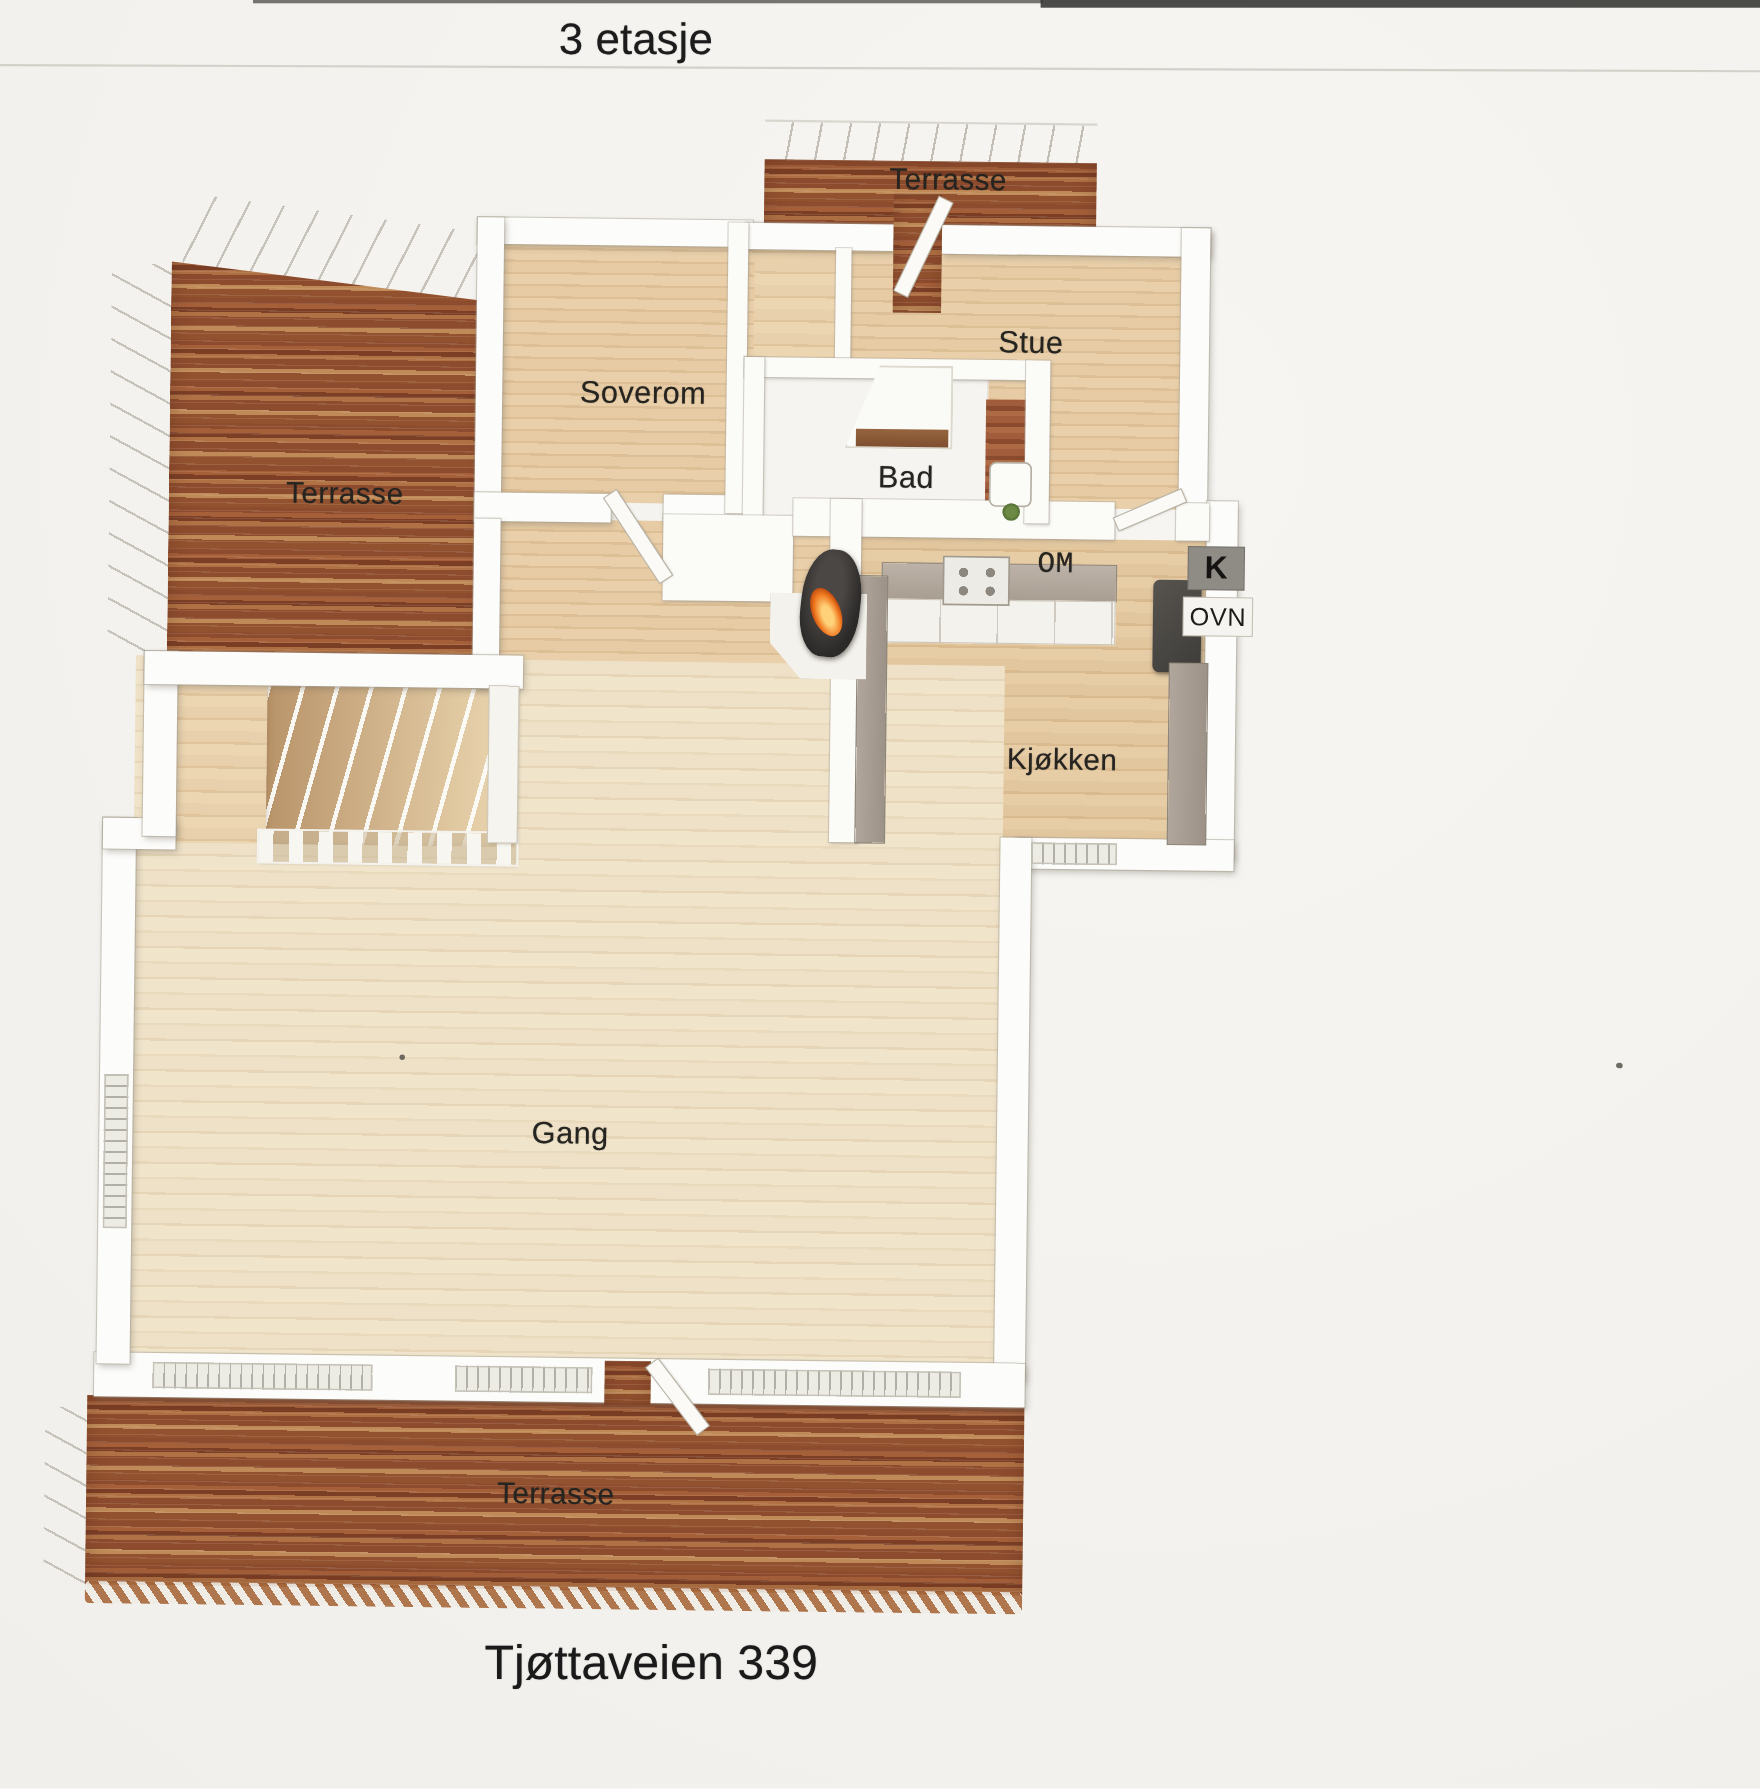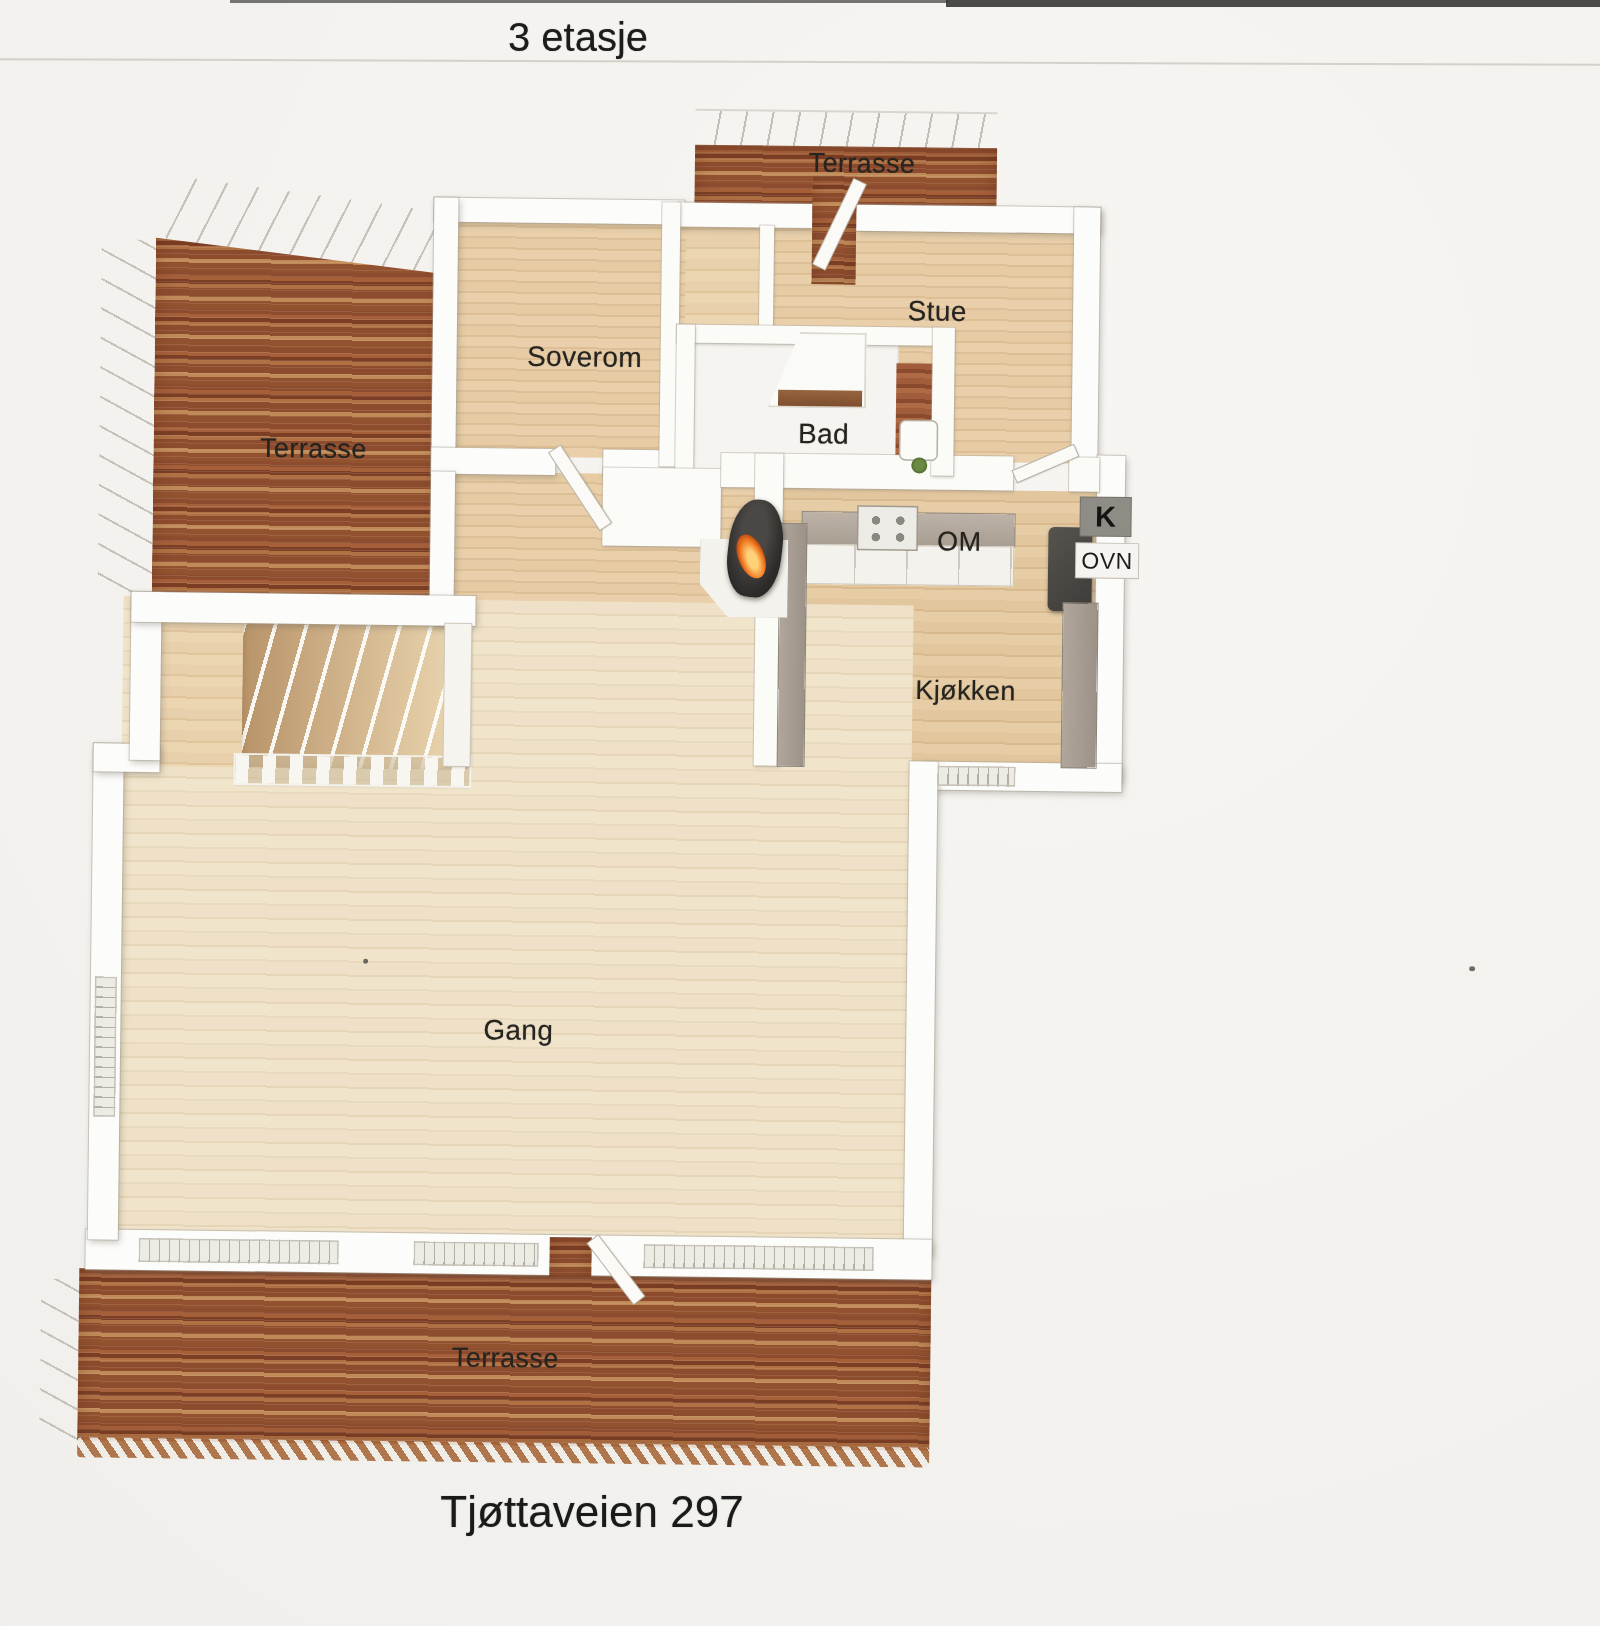--- a/index.html
+++ b/index.html
@@ -193,21 +193,21 @@
       <div class="g railV" style="left: 444px; top: 628px; width: 26px; height: 142px;"></div>
       <div class="g speck" style="left: 1472px; top: 958px; width: 6px; height: 5px;"></div>
       <div class="g speck" style="left: 366px; top: 964px; width: 5px; height: 5px;"></div>
     </div>
 
   <div class="lbl" style="left:855px;top:163px;font-size:27px;">Terrasse</div>
   <div class="lbl" style="left:580px;top:360px;">Soverom</div>
   <div class="lbl" style="left:932px;top:310px;">Stue</div>
   <div class="lbl" style="left:820px;top:434px;">Bad</div>
   <div class="lbl" style="left:310px;top:455px;font-size:27px;">Terrasse</div>
-  <div class="lbl" style="left:957px;top:540px;font-size:27px;">OM</div>
+  <div class="lbl" style="left:957px;top:512px;font-size:27px;font-family:Liberation Mono, monospace;">OM</div>
   <div class="kbadge" style="left:1103px;top:513px;">K</div>
   <div class="ovnbox" style="left:1105px;top:557px;">OVN</div>
   <div class="lbl" style="left:965px;top:689px;font-size:27px;">Kjøkken</div>
   <div class="lbl" style="left:522px;top:1034px;">Gang</div>
   <div class="lbl" style="left:513px;top:1362px;font-size:27px;">Terrasse</div>
 </div>
 
-<div class="address">Tjøttaveien 297</div>
+<div class="address">Tjøttaveien 339</div>
 
 </body></html>

